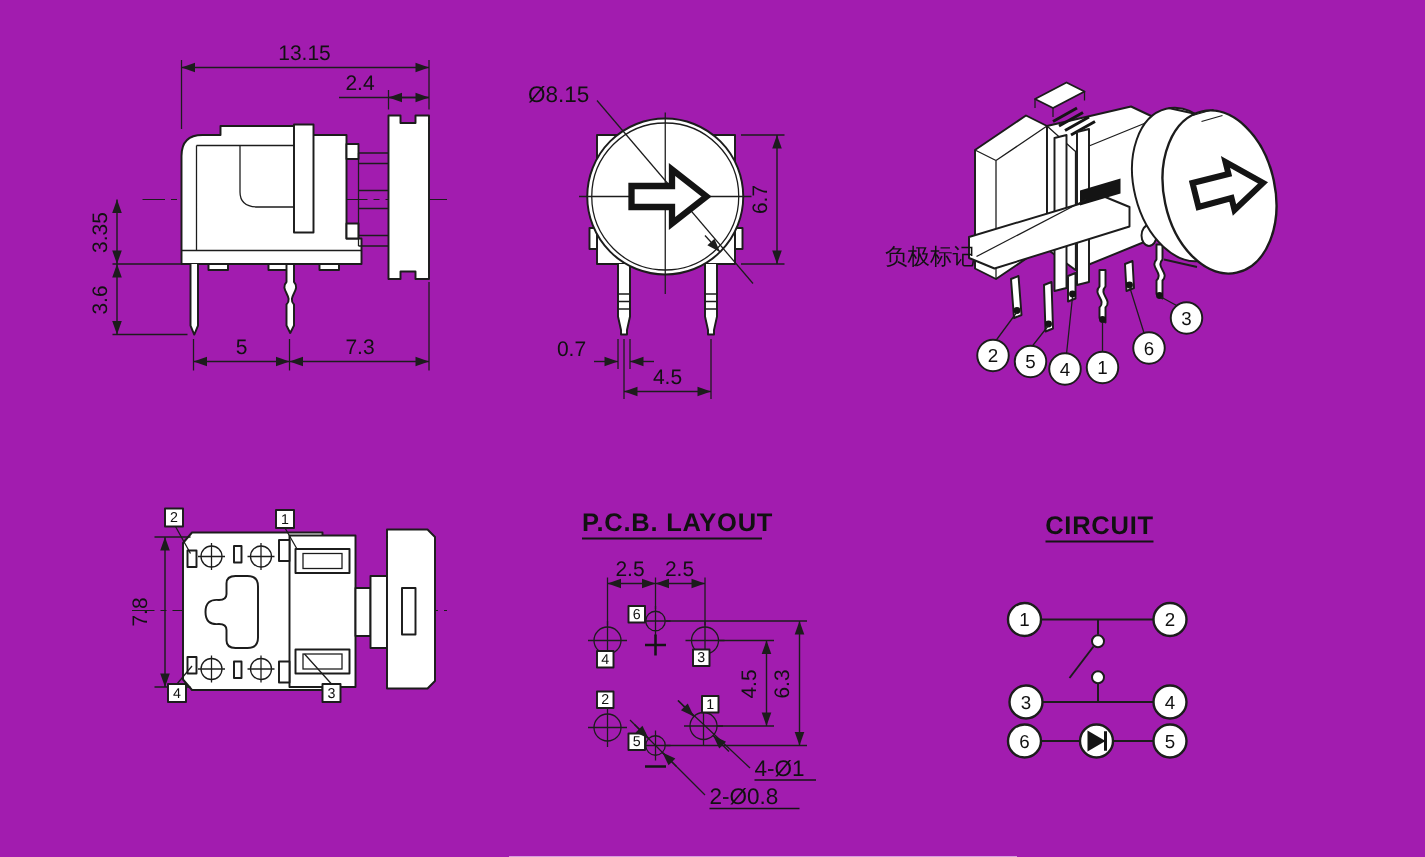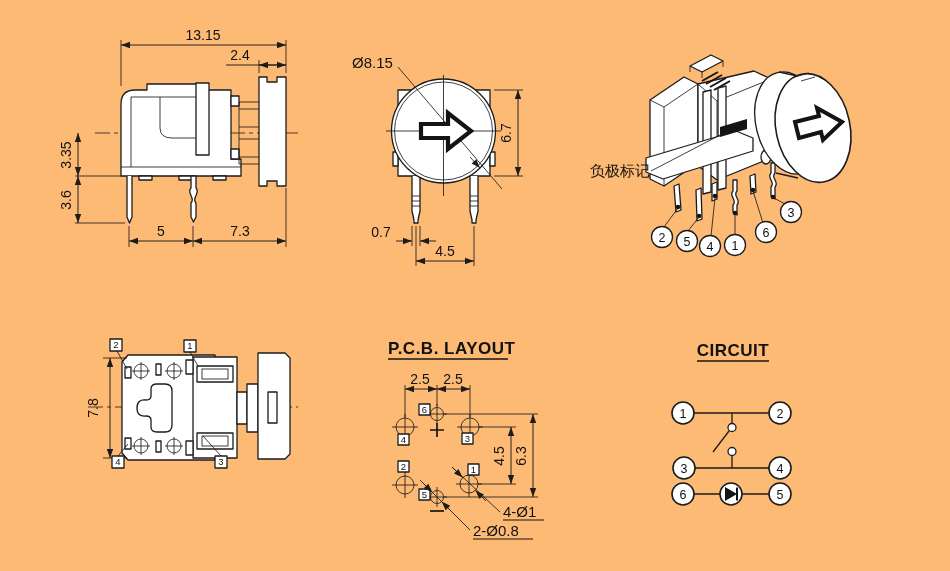--- a/index.html
+++ b/index.html
@@ -1,16 +1,16 @@
 <!DOCTYPE html>
 <html><head>
 <meta charset="utf-8">
 <style>
   html,body{margin:0;padding:0;background:#fff;}
-  .sheet{width:950px;height:571px;background:#fdba74;position:relative;overflow:hidden;}
+  .sheet{width:950px;height:571px;background:#a21caf;position:relative;overflow:hidden;}
   svg{display:block;}
   .ln{stroke:#1c1c1c;stroke-width:1.3;fill:none;stroke-linejoin:round;}
   .lnf{stroke:#1c1c1c;stroke-width:1.3;fill:#fff;stroke-linejoin:round;}
   .lnf2{stroke:#1c1c1c;stroke-width:1.6;fill:#fff;stroke-linejoin:round;}
   .thin{stroke:#1c1c1c;stroke-width:0.85;fill:none;}
   .dim{stroke:#1c1c1c;stroke-width:0.95;fill:none;}
   .cl{stroke:#1c1c1c;stroke-width:0.8;fill:none;stroke-dasharray:15 4 4 4;}
   .blk{fill:#141414;stroke:none;}
   text{font-family:"Liberation Sans","DejaVu Sans",sans-serif;fill:#111;}
   .d{font-size:14px;}

